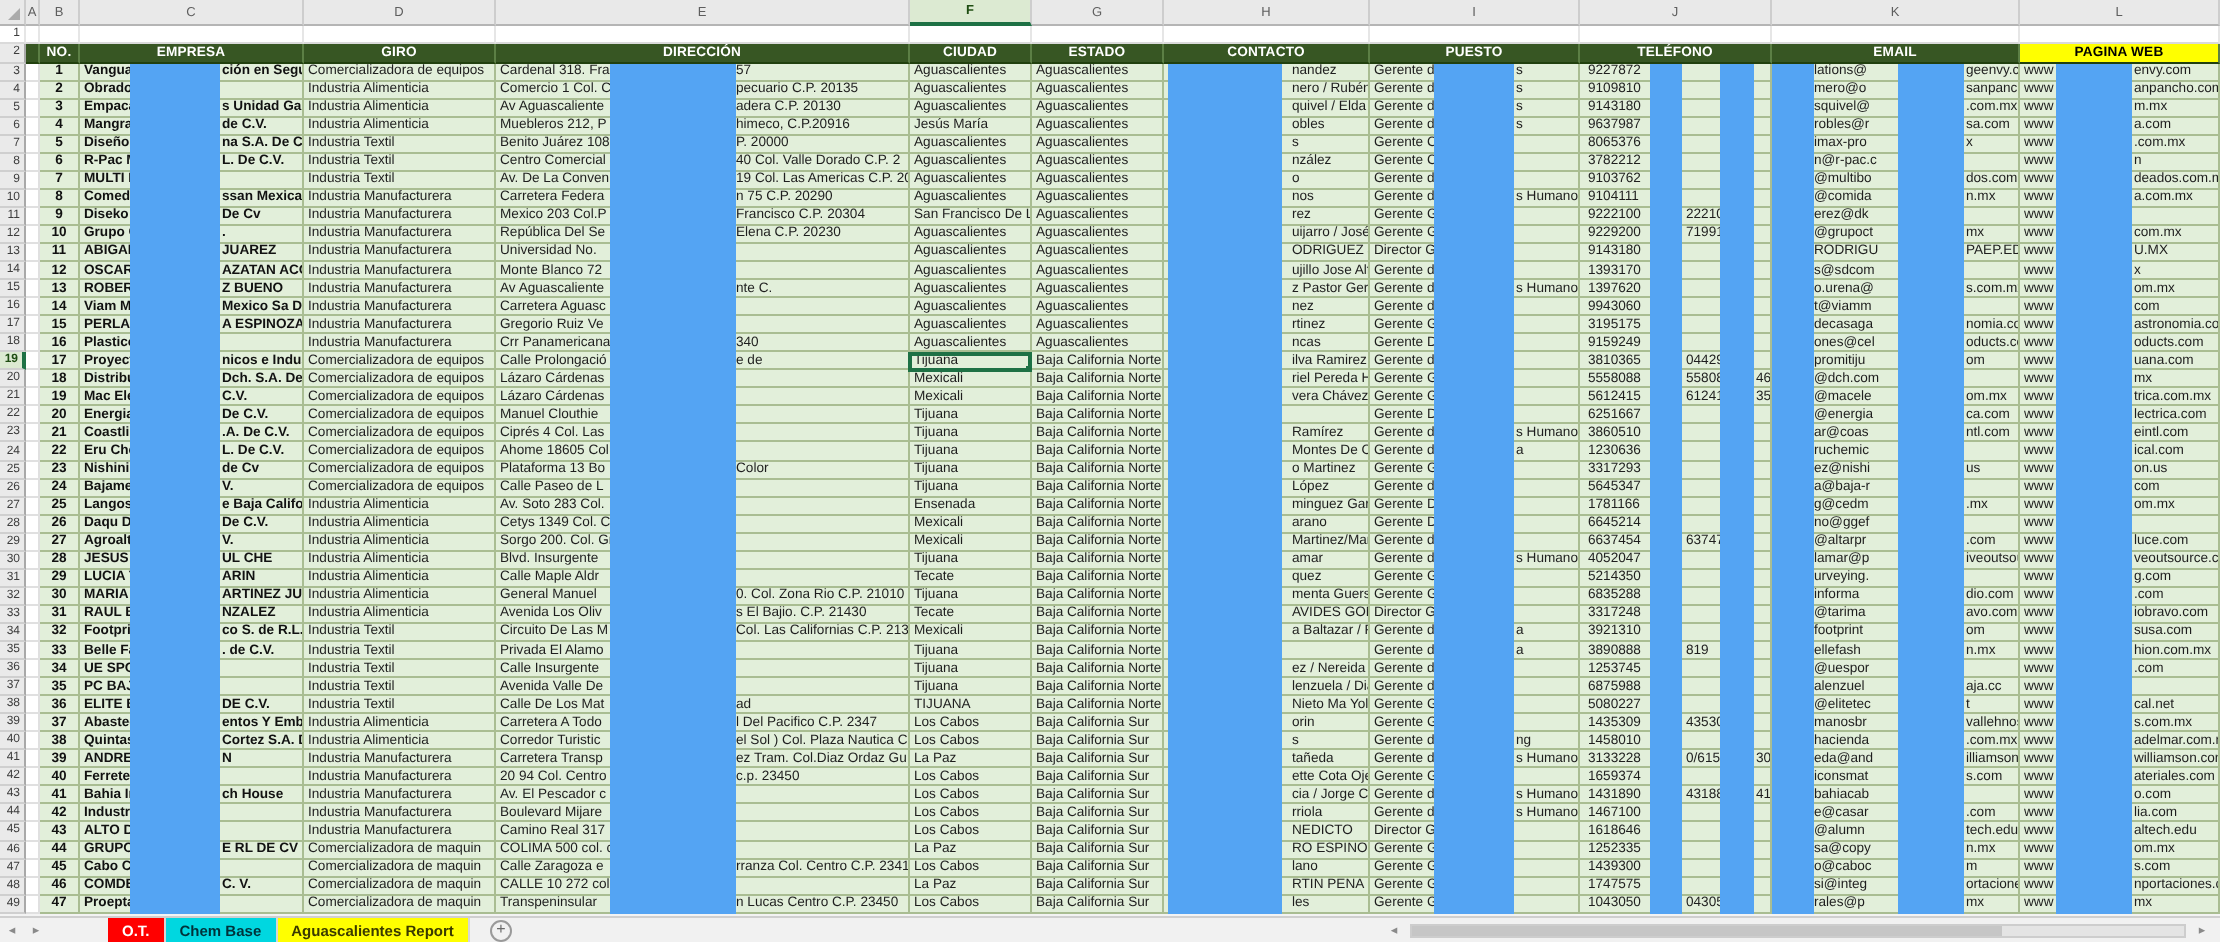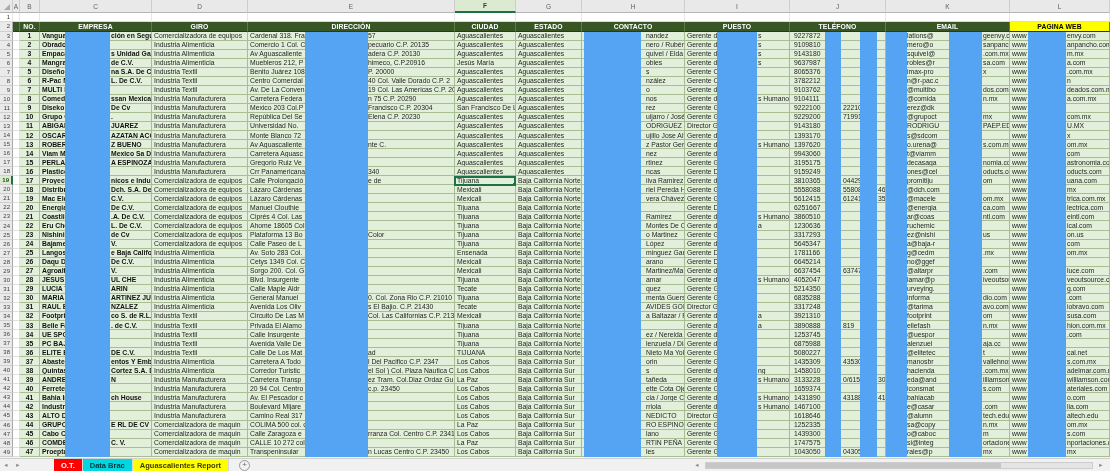--- a/index.html
+++ b/index.html
@@ -1808,21 +1808,21 @@
       <div class="active"></div>
     </div>
 
   <div class="tabbar">
     <span class="nav">◂</span>
     <span class="nav">▸</span>
     <div class="tab ot">
       <span>O.T.</span>
     </div>
     <div class="tab db">
-      <span>Data Brac</span>
+      <span>Chem Base</span>
     </div>
     <div class="tab cr">
       <span>Aguascalientes Report</span>
     </div>
     <div class="add">+</div>
     <div class="hscroll">
       <span class="nav">◂</span>
       <div class="track">
         <div class="thumb"></div>
       </div>

